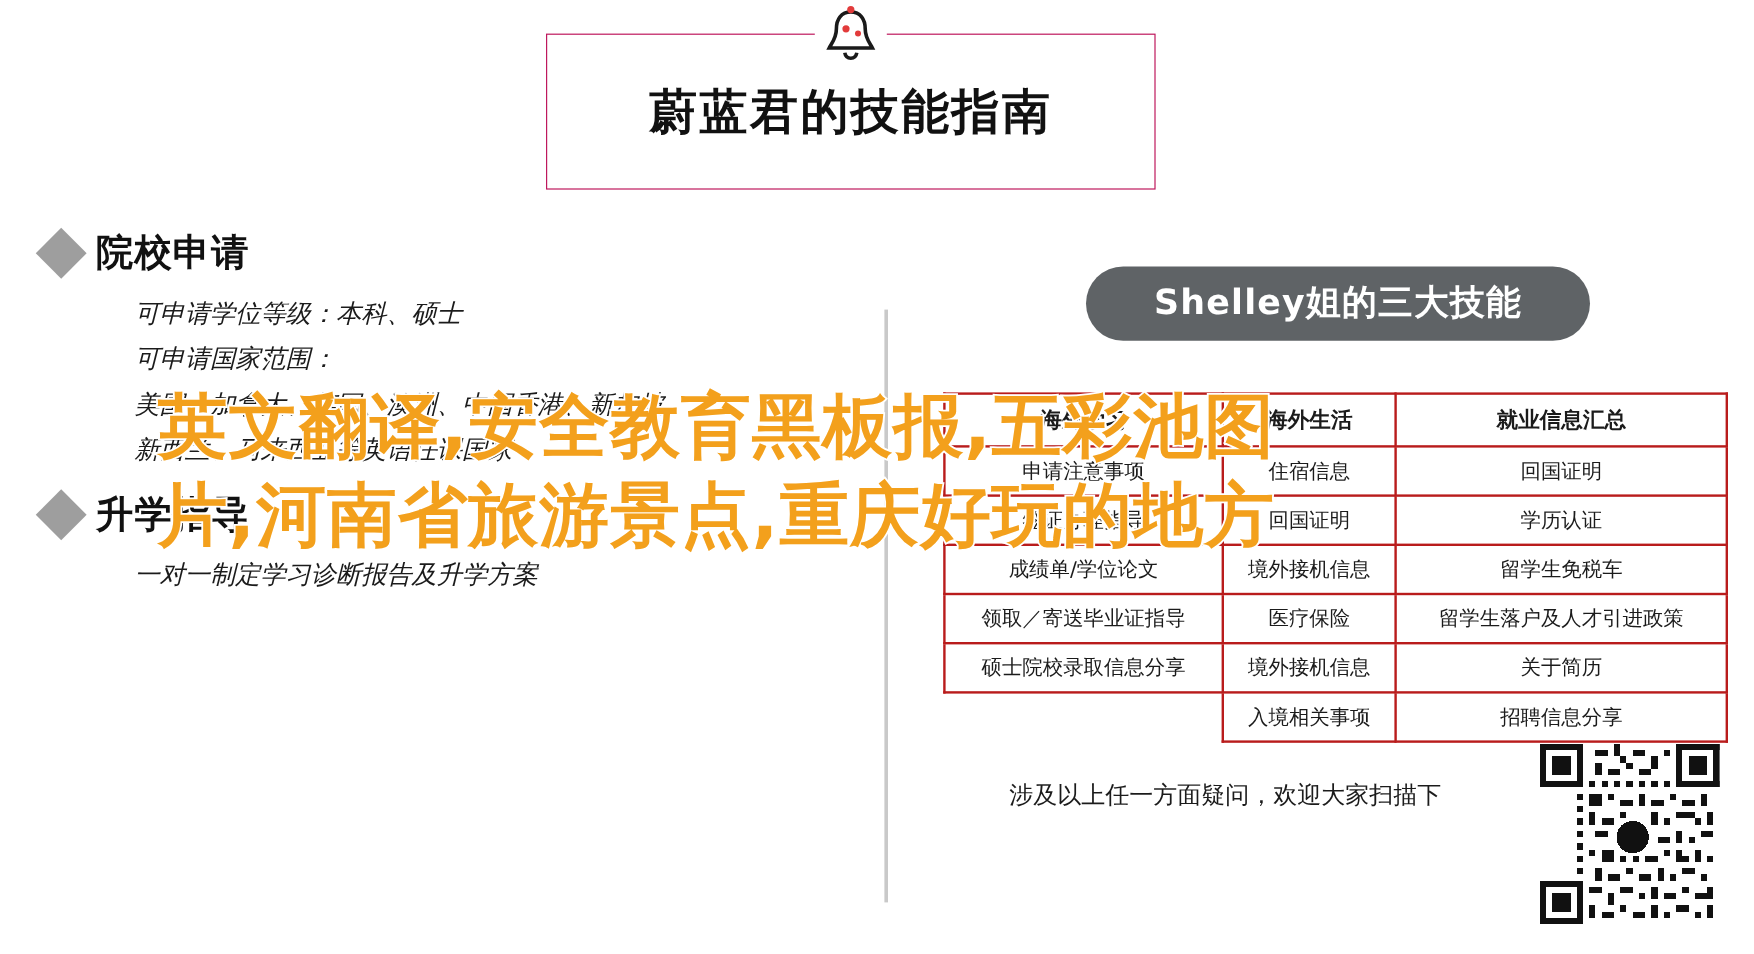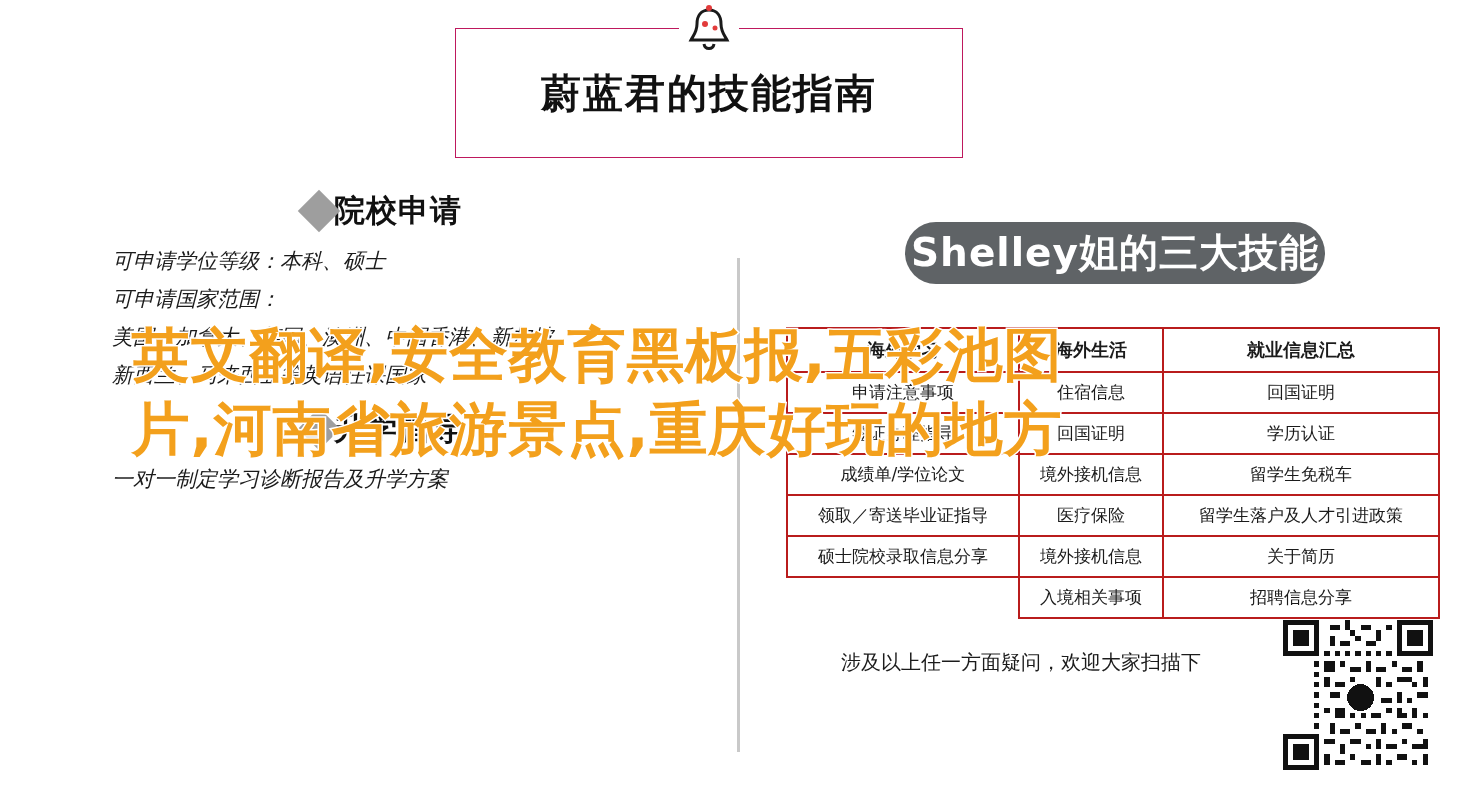--- a/index.html
+++ b/index.html
@@ -71,23 +71,22 @@
     left: 30px;
     top: 190px;
     width: 700px;
   }
   .sec {
     margin-bottom: 14px;
   }
   .sec-head {
     display: flex;
     align-items: center;
-    gap: 0;
+    gap: 14px;
     margin-bottom: 10px;
-    justify-content: center;
   }
   .diamond {
     width: 30px;
     height: 30px;
     background: #9e9e9e;
     transform: rotate(45deg);
     flex: 0 0 auto;
     margin-left: 6px;
   }
   .sec-title {
@@ -112,21 +111,21 @@
     left: 905px;
     top: 222px;
     width: 420px;
     height: 62px;
     background: #5f6366;
     border-radius: 31px;
     display: flex;
     align-items: center;
     justify-content: center;
     color: #ffffff;
-    font-size: 39px;
+    font-size: 29px;
     font-weight: bold;
     letter-spacing: 1px;
     font-family: "DejaVu Sans", "Liberation Sans", sans-serif;
   }
 
   table.skills {
     position: absolute;
     left: 786px;
     top: 327px;
     width: 654px;

